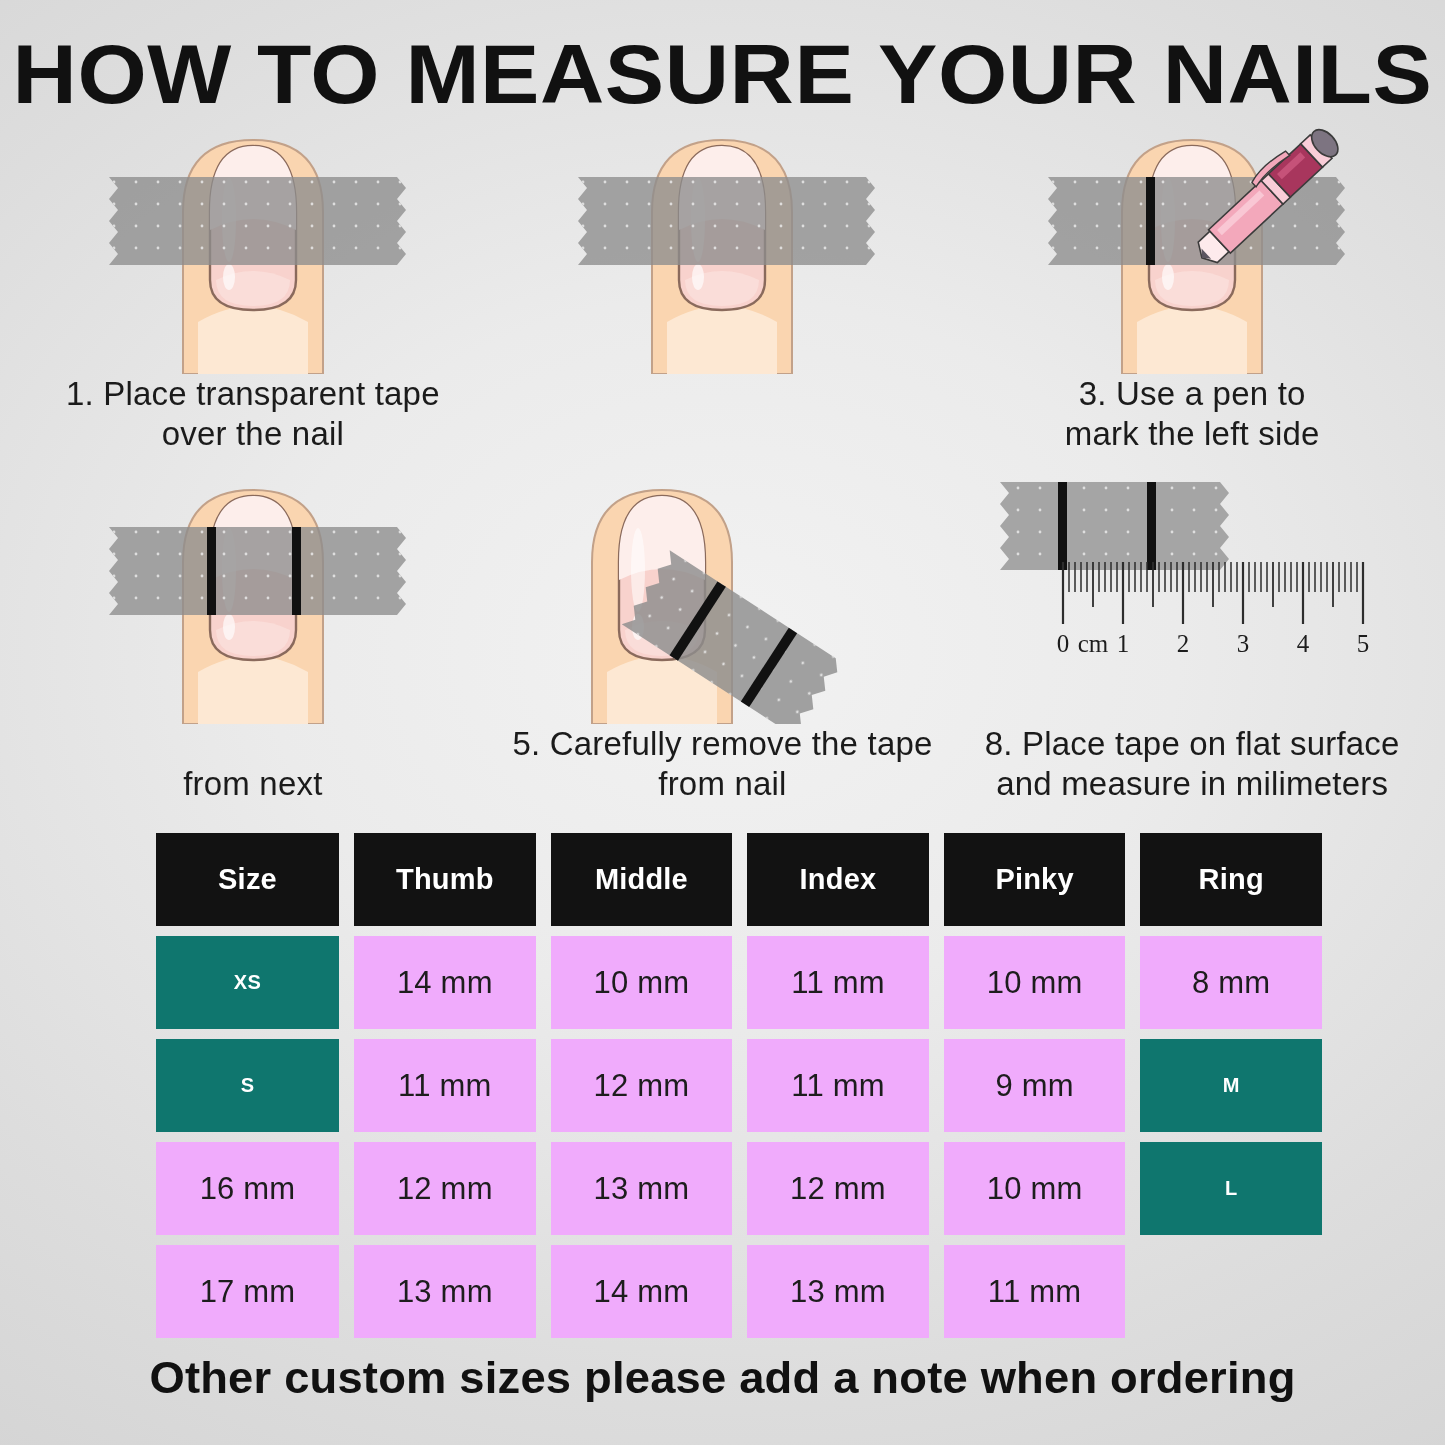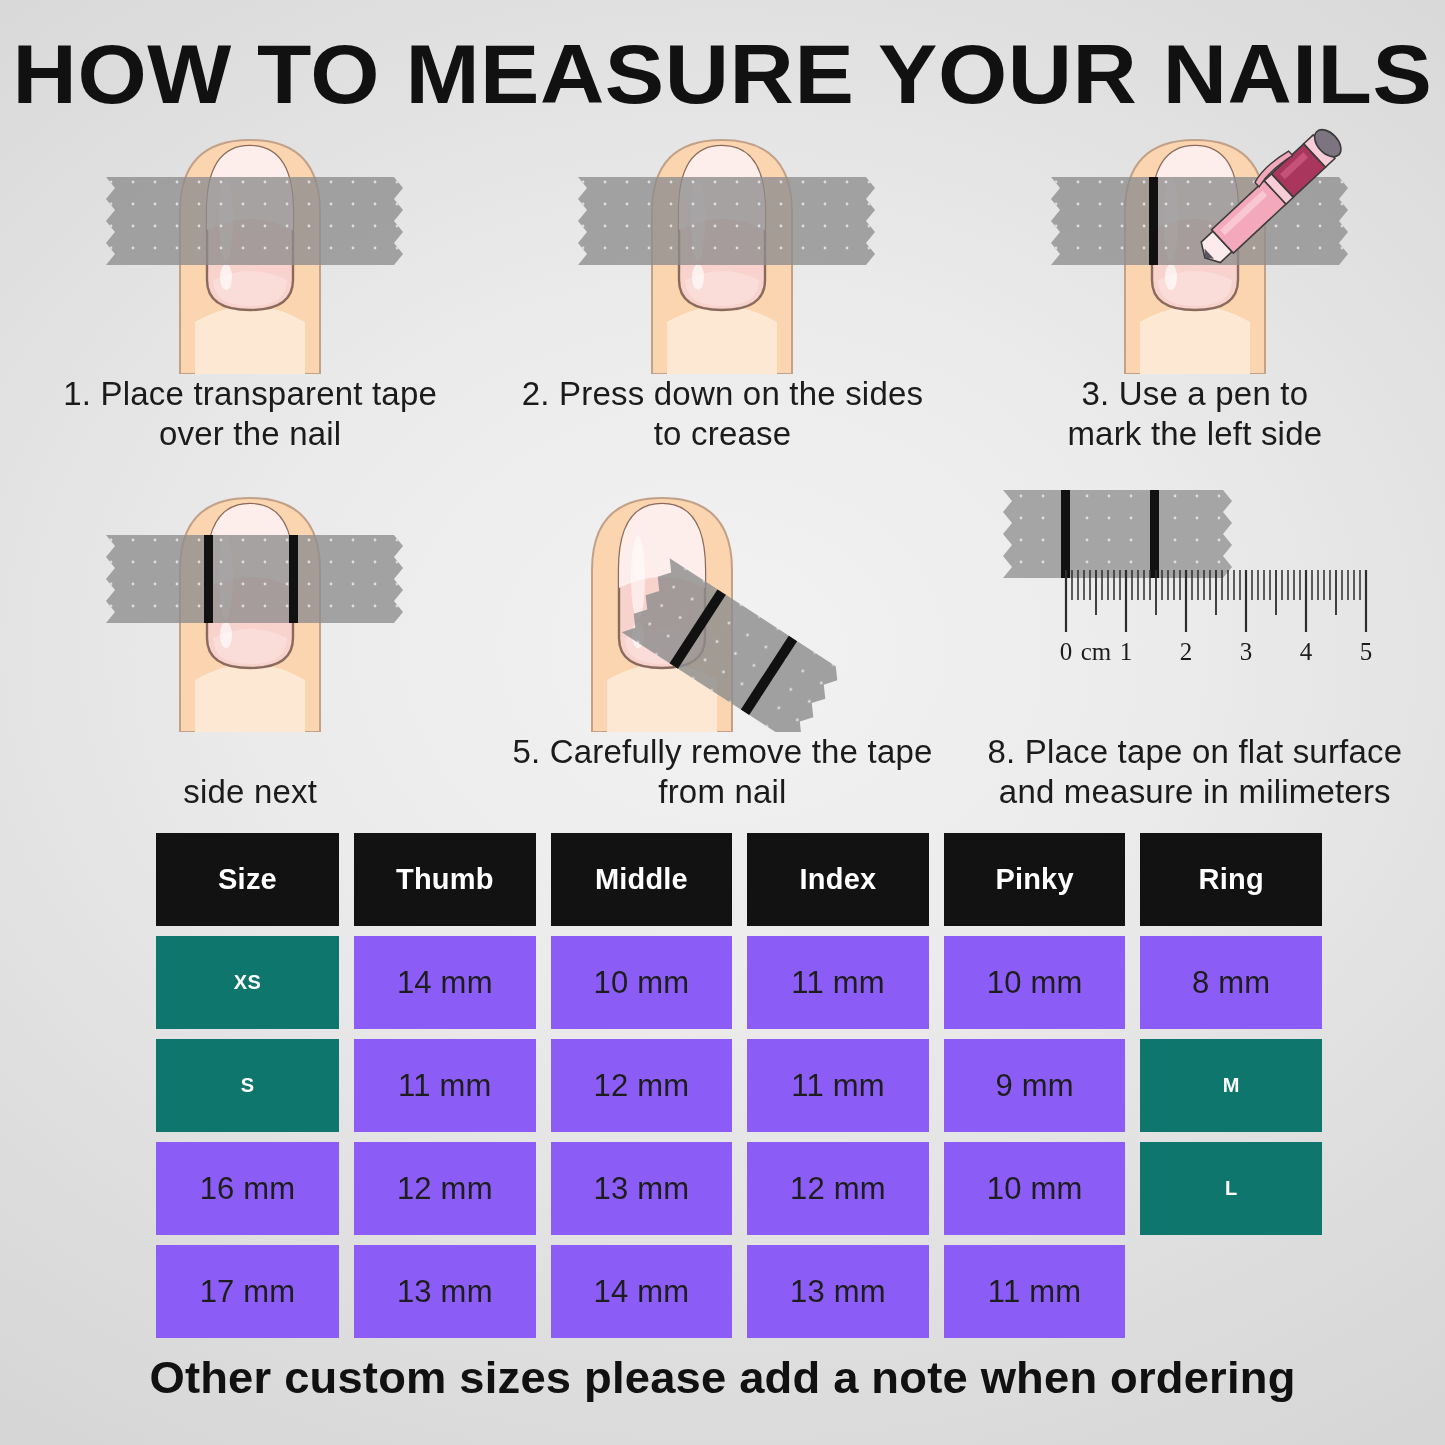--- a/index.html
+++ b/index.html
@@ -43,21 +43,20 @@
 
   
   .steps {
     position: absolute;
     top: 112px;
     left: 18px;
     width: 1409px;
     display: grid;
     grid-template-columns: repeat(3, 1fr);
     grid-template-rows: 350px 350px;
-    gap: 8px;
   }
 
   .step {
     position: relative;
   }
 
   .step-art {
     position: relative;
     width: 100%;
     height: 262px;
@@ -109,21 +108,21 @@
     color: #ffffff;
     display: flex;
     align-items: center;
     justify-content: center;
     font-weight: bold;
     font-size: 20px;
     letter-spacing: 0.4px;
   }
 
   .val-cell {
-    background: #8b5cf6;
+    background: #f0abfc;
     color: #1d1d1d;
     display: flex;
     align-items: center;
     justify-content: center;
     font-family: "Liberation Sans Narrow", "Liberation Sans", sans-serif;
     font-size: 31px;
     letter-spacing: 0.2px;
   }
 
   
@@ -210,24 +209,20 @@
           <path d="M122 100 Q122 34 165 34 Q208 34 208 100 L208 118 Q165 96 122 118 Z" fill="#fdeeeb"></path>
           <path d="M128 168 Q165 150 202 168 Q202 194 165 194 Q128 194 128 168 Z" fill="#fbe0dc" opacity="0.75"></path>
           <ellipse cx="141" cy="108" rx="7" ry="42" fill="#ffffff" opacity="0.55"></ellipse>
           <ellipse cx="141" cy="165" rx="6" ry="13" fill="#ffffff" opacity="0.65"></ellipse>
           <g>
             <path d="M21 65 l9 11 -9 11 9 11 -9 11 9 11 -9 11 9 11 -9 11 h288 l9 -11 -9 -11 9 -11 -9 -11 9 -11 -9 -11 9 -11 -9 -11 Z" fill="#8d8d8d" opacity="0.78"></path>
             <path d="M21 65 l9 11 -9 11 9 11 -9 11 9 11 -9 11 9 11 -9 11 h288 l9 -11 -9 -11 9 -11 -9 -11 9 -11 -9 -11 9 -11 -9 -11 Z" fill="url(#tapeDots2)"></path>
           </g>
         </svg>
       </div>
-      <div class="step-caption">
-        <span>2. Press down on the sides</span><br>
-        <span>to crease</span>
-      </div>
     </div>
 
     <div class="step">
       <div class="step-art">
         <svg width="330" height="262" viewBox="0 0 330 262">
           <defs>
             <pattern id="tapeDots3" width="22" height="22" patternUnits="userSpaceOnUse">
               <circle cx="4" cy="4" r="1.4" fill="#e9e9e9" opacity="0.85"></circle>
             </pattern>
             <clipPath id="fingerClip3">
@@ -300,21 +295,21 @@
           <g>
             <path d="M21 65 l9 11 -9 11 9 11 -9 11 9 11 -9 11 9 11 -9 11 h288 l9 -11 -9 -11 9 -11 -9 -11 9 -11 -9 -11 9 -11 -9 -11 Z" fill="#8d8d8d" opacity="0.78"></path>
             <path d="M21 65 l9 11 -9 11 9 11 -9 11 9 11 -9 11 9 11 -9 11 h288 l9 -11 -9 -11 9 -11 -9 -11 9 -11 -9 -11 9 -11 -9 -11 Z" fill="url(#tapeDots4)"></path>
           </g>
           <rect x="119" y="65" width="9" height="88" fill="#111111"></rect>
           <rect x="204" y="65" width="9" height="88" fill="#111111"></rect>
         </svg>
       </div>
       <div class="step-caption">
         <br>
-        <span>side next</span>
+        <span>from next</span>
       </div>
     </div>
 
     <div class="step">
       <div class="step-art">
         <svg width="330" height="262" viewBox="0 0 330 262">
           <defs>
             <pattern id="tapeDots5" width="22" height="22" patternUnits="userSpaceOnUse">
               <circle cx="4" cy="4" r="1.4" fill="#e9e9e9" opacity="0.85"></circle>
             </pattern>

